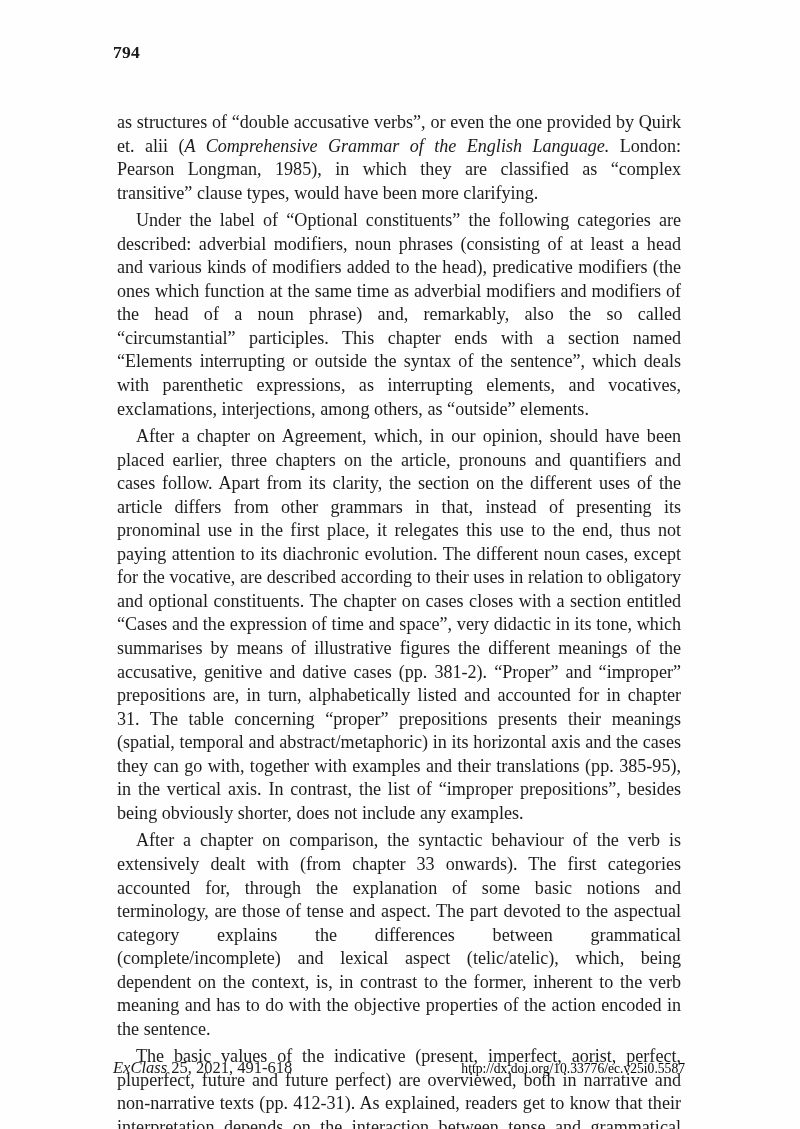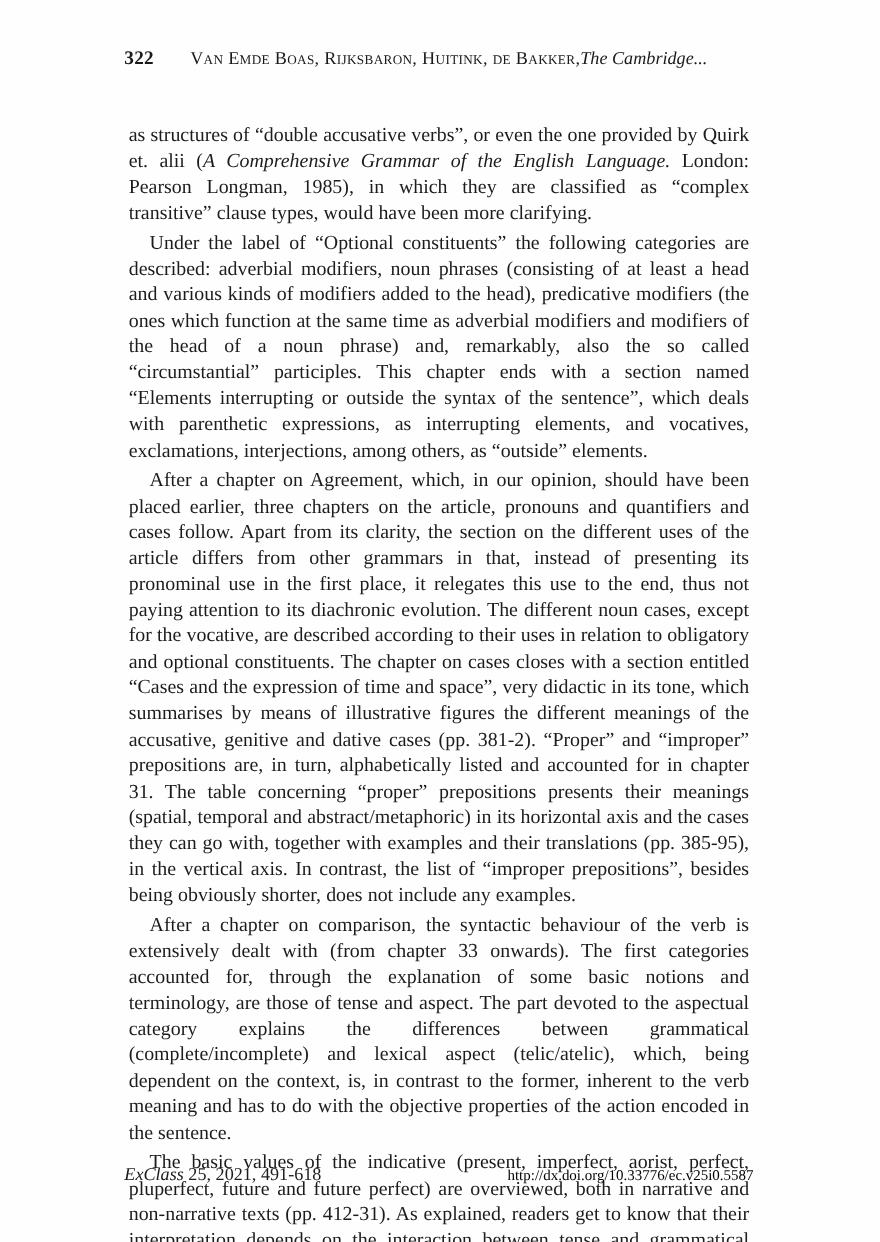--- a/index.html
+++ b/index.html
@@ -104,22 +104,21 @@
     white-space: nowrap;
     color: #000000;
   }
 </style>
 </head>
 <body>
 
 <div class="page">
 
   <div class="running-head">
-    <span class="folio">322</span>
-    <span class="head-title"><span class="sc">Van Emde Boas, Rijksbaron, Huitink, de Bakker,</span><span class="head-italic">The Cambridge...</span></span>
+    <span class="folio">794</span>
   </div>
 
   <div class="textblock">
     <p class="para noindent" id="p1"><span>as structures of “double accusative verbs”, or even the one provided by Quirk et. alii (</span><span class="it">A Comprehensive Grammar of the English Language.</span><span> London: Pearson Longman, 1985), in which they are classified as “complex transitive” clause types, would have been more clarifying.</span></p>
     <p class="para" id="p2"><span>Under the label of “Optional constituents” the following categories are described: adverbial modifiers, noun phrases (consisting of at least a head and various kinds of modifiers added to the head), predicative modifiers (the ones which function at the same time as adverbial modifiers and modifiers of the head of a noun phrase) and, remarkably, also the so called “circumstantial” participles. This chapter ends with a section named “Elements interrupting or outside the syntax of the sentence”, which deals with parenthetic expressions, as interrupting elements, and vocatives, exclamations, interjections, among others, as “outside” elements.</span></p>
     <p class="para" id="p3"><span>After a chapter on Agreement, which, in our opinion, should have been placed earlier, three chapters on the article, pronouns and quantifiers and cases follow. Apart from its clarity, the section on the different uses of the article differs from other grammars in that, instead of presenting its pronominal use in the first place, it relegates this use to the end, thus not paying attention to its diachronic evolution.  The different noun cases, except for the vocative, are described according to their uses in relation to obligatory and optional constituents. The chapter on cases closes with a section entitled “Cases and the expression of time and space”, very didactic in its tone, which summarises by means of illustrative figures the different meanings of the accusative, genitive and dative cases (pp. 381-2). “Proper” and “improper” prepositions are, in turn, alphabetically listed and accounted for in chapter 31.  The table concerning “proper” prepositions presents their meanings (spatial, temporal and abstract/metaphoric) in its horizontal axis and the cases they can go with, together with examples and their translations (pp. 385-95), in the vertical axis. In contrast, the list of “improper prepositions”, besides being obviously shorter, does not include any examples.</span></p>
     <p class="para" id="p4"><span>After a chapter on comparison, the syntactic behaviour of the verb is extensively dealt with (from chapter 33 onwards). The first categories accounted for, through the explanation of some basic notions and terminology, are those of tense and aspect.  The part devoted to the aspectual category explains the differences between grammatical (complete/incomplete) and lexical aspect (telic/atelic), which, being dependent on the context, is, in contrast to the former, inherent to the verb meaning and has to do with the objective properties of the action encoded in the sentence.</span></p>
     <p class="para" id="p5"><span>The basic values of the indicative (present, imperfect, aorist, perfect, pluperfect, future and future perfect) are overviewed, both in narrative and non-narrative texts (pp. 412-31). As explained, readers get to know that their interpretation depends on the interaction between tense and grammatical aspect. This section ends with the uses and alternation of tenses in narrative</span></p>
   </div>
 

